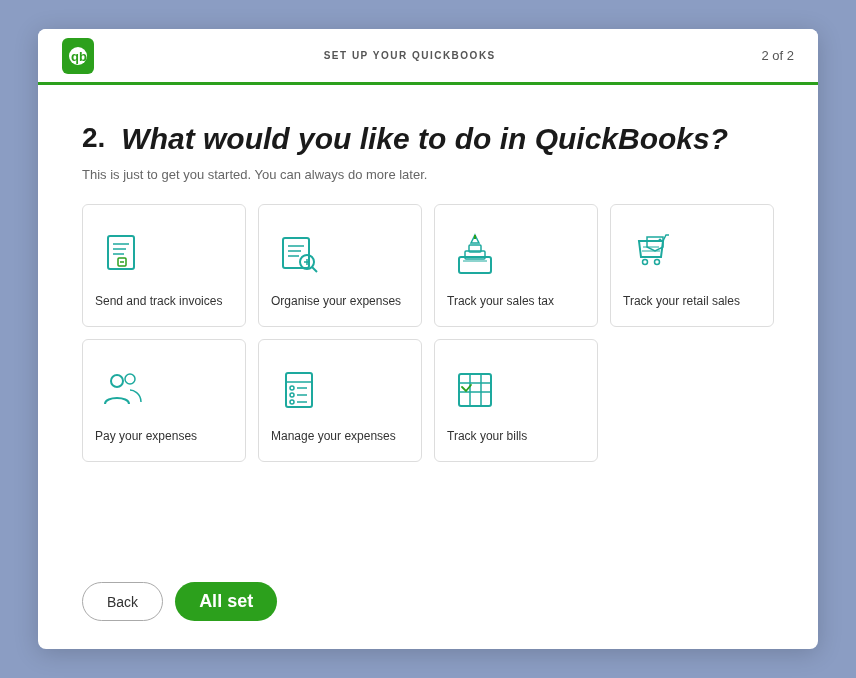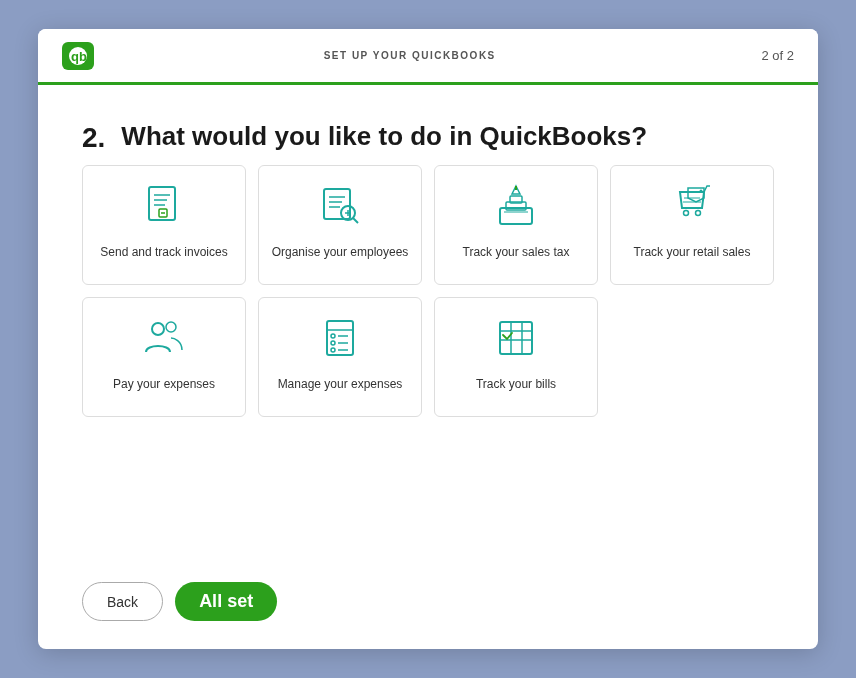--- a/index.html
+++ b/index.html
@@ -33,21 +33,21 @@
       background: #fff;
       flex-shrink: 0;
     }
     .logo-area {
       display: flex;
       align-items: center;
       gap: 8px;
     }
     .logo-icon {
       width: 32px;
-      height: 28px;
+      height: 36px;
       background: #2ca01c;
       border-radius: 6px;
       display: flex;
       align-items: center;
       justify-content: center;
     }
     .logo-icon svg {
       width: 20px;
       height: 20px;
     }
@@ -82,24 +82,25 @@
       gap: 16px;
       margin-bottom: 10px;
     }
     .question-number {
       font-size: 28px;
       font-weight: 700;
       color: #1a1a1a;
       line-height: 1.2;
     }
     .question-title {
-      font-size: 26px;
+      font-size: 30px;
       font-weight: 700;
       color: #1a1a1a;
       line-height: 1.2;
+      font-style: italic;
     }
     .question-sub {
       font-size: 13px;
       color: #666;
       margin-bottom: 22px;
       margin-left: 0;
     }
     .cards-grid {
       display: grid;
       grid-template-columns: repeat(4, 1fr);
@@ -109,24 +110,24 @@
     .cards-grid-row2 {
       display: grid;
       grid-template-columns: repeat(3, 1fr);
       gap: 12px;
       margin-bottom: 28px;
       width: calc(75% - 3px);
     }
     .card {
       border: 1.5px solid #ddd;
       border-radius: 6px;
-      padding: 12px 12px 16px 12px;
+      padding: 22px 12px 16px 12px;
       display: flex;
       flex-direction: column;
-      align-items: center;
+      align-items: flex-start;
       cursor: pointer;
       transition: border-color 0.15s;
       background: #fff;
       min-height: 120px;
     }
     .card-icon {
       width: 56px;
       height: 56px;
       display: flex;
       align-items: center;
@@ -184,20 +185,21 @@
     </div>
     <span class="header-title">SET UP YOUR QUICKBOOKS</span>
     <span class="header-step">2 of 2</span>
   </div>
 
   <div class="content">
     <div class="question-row">
       <span class="question-number">2.</span>
       <span class="question-title">What would you like to do in QuickBooks?</span>
     </div>
+    <p class="question-sub">This is just to get you started. You can always do more later.</p>
 
     <div class="cards-grid">
 
       <div class="card">
         <div class="card-icon">
           <svg width="50" height="50" viewBox="0 0 50 50" fill="none">
             <rect x="10" y="6" width="26" height="33" rx="2" stroke="#1da99e" stroke-width="2" fill="none"></rect>
             <line x1="15" y1="14" x2="31" y2="14" stroke="#1da99e" stroke-width="1.5"></line>
             <line x1="15" y1="19" x2="28" y2="19" stroke="#1da99e" stroke-width="1.5"></line>
             <line x1="15" y1="24" x2="26" y2="24" stroke="#1da99e" stroke-width="1.5"></line>
@@ -214,21 +216,21 @@
             <rect x="9" y="8" width="26" height="30" rx="2" stroke="#1da99e" stroke-width="2" fill="none"></rect>
             <line x1="14" y1="16" x2="30" y2="16" stroke="#1da99e" stroke-width="1.5"></line>
             <line x1="14" y1="21" x2="27" y2="21" stroke="#1da99e" stroke-width="1.5"></line>
             <line x1="14" y1="26" x2="25" y2="26" stroke="#1da99e" stroke-width="1.5"></line>
             <circle cx="33" cy="32" r="7" stroke="#1da99e" stroke-width="2" fill="none"></circle>
             <line x1="38" y1="37" x2="43" y2="42" stroke="#1da99e" stroke-width="2"></line>
             <line x1="30" y1="32" x2="36" y2="32" stroke="#1da99e" stroke-width="1.5"></line>
             <line x1="33" y1="29" x2="33" y2="35" stroke="#1da99e" stroke-width="1.5"></line>
           </svg>
         </div>
-        <span class="card-label">Organise your employees</span>
+        <span class="card-label">Organise your expenses</span>
       </div>
 
       <div class="card">
         <div class="card-icon">
           <svg width="52" height="52" viewBox="0 0 52 52" fill="none">
             <rect x="10" y="28" width="32" height="16" rx="2" stroke="#1da99e" stroke-width="2" fill="none"></rect>
             <rect x="16" y="22" width="20" height="8" rx="1" stroke="#1da99e" stroke-width="1.5" fill="none"></rect>
             <rect x="20" y="16" width="12" height="7" rx="1" stroke="#1da99e" stroke-width="1.5" fill="none"></rect>
             <polygon points="26,6 30,14 22,14" stroke="#1da99e" stroke-width="1.5" fill="none"></polygon>
             <line x1="26" y1="6" x2="26" y2="10" stroke="#2ca01c" stroke-width="2"></line>

